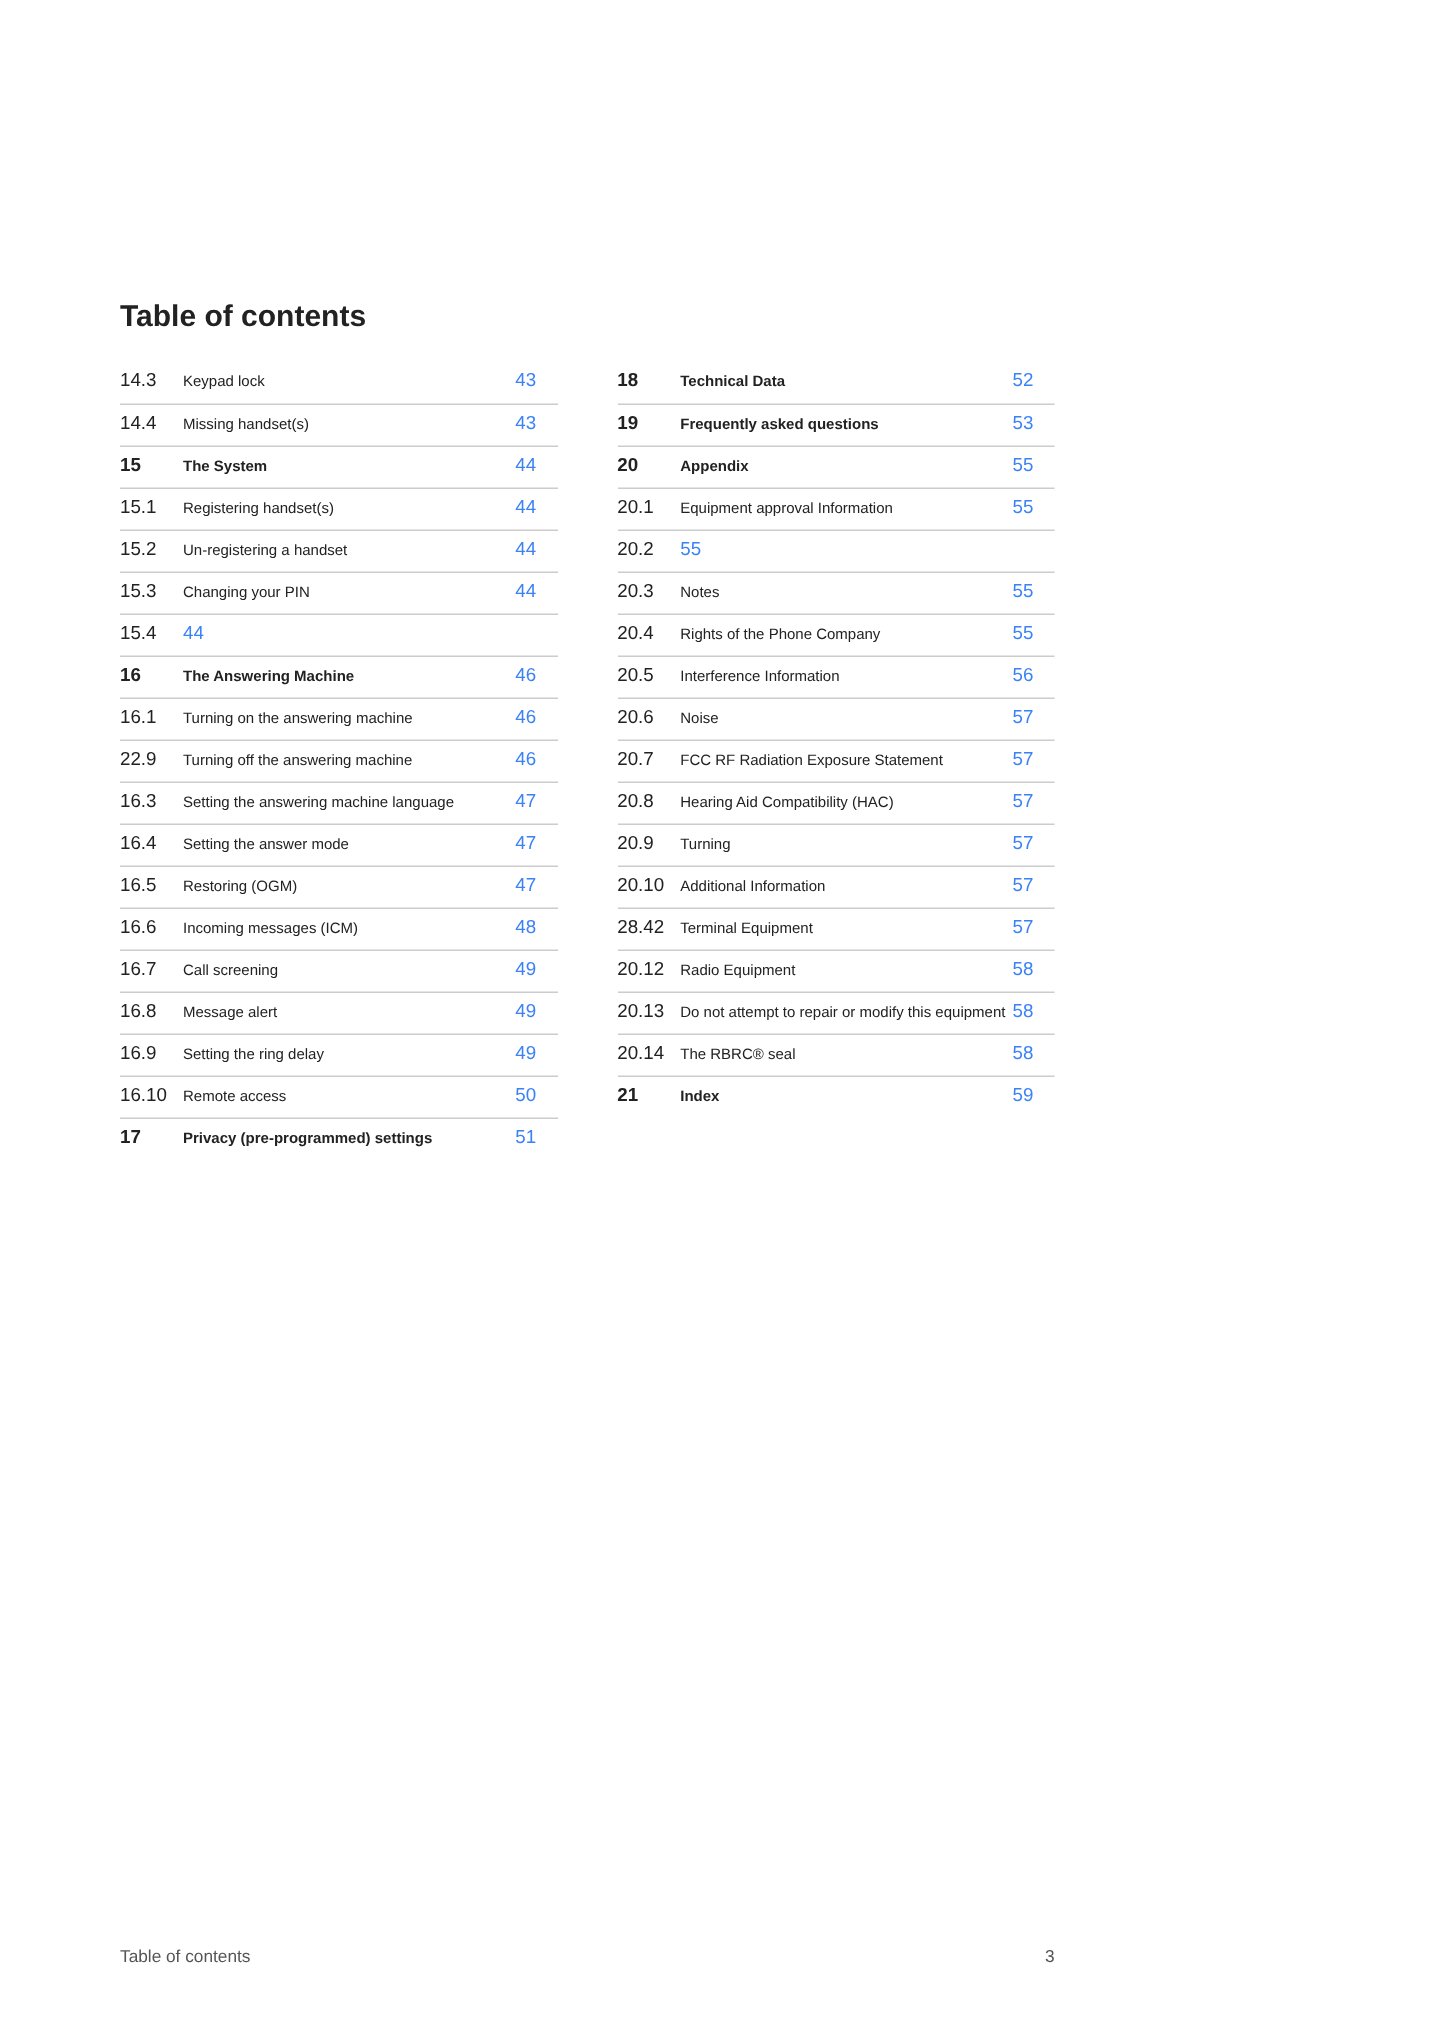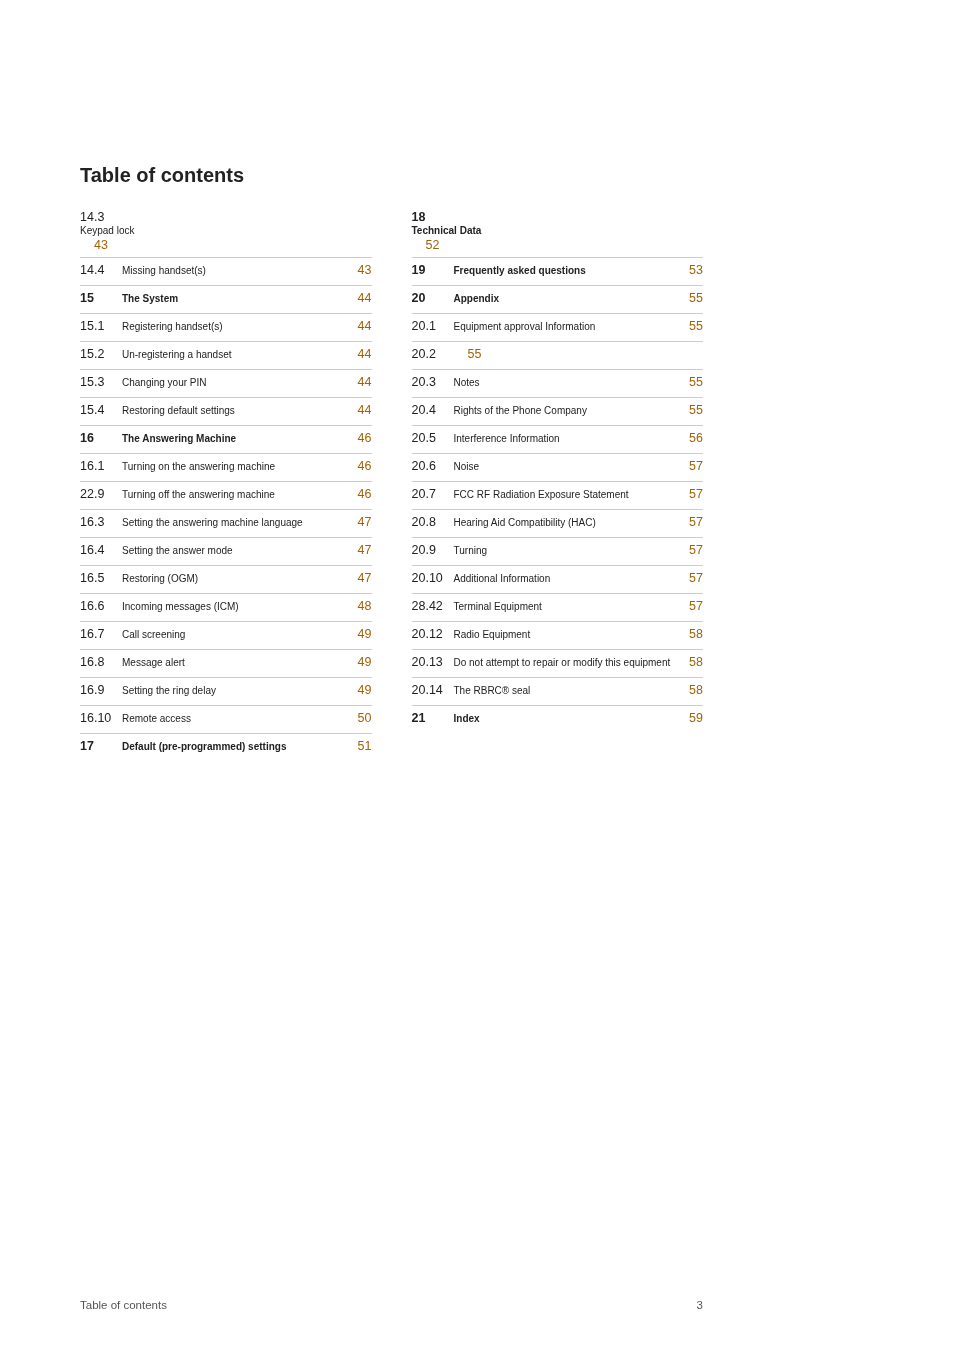--- a/index.html
+++ b/index.html
@@ -7,21 +7,21 @@
       background: #fff;
       font-family: Arial, Helvetica, sans-serif;
       font-size: 13px;
       color: #222;
       width: 954px;
       min-height: 1351px;
     }
     .page {
       width: 783px;
       min-height: 1351px;
-      padding: 24px 80px 60px 80px;
+      padding: 60px 80px 60px 80px;
       position: relative;
     }
     .toc-title {
       font-size: 20px;
       font-weight: bold;
       margin-bottom: 18px;
       margin-top: 140px;
     }
     .toc-columns {
       display: flex;
@@ -32,39 +32,37 @@
     }
     .toc-row {
       display: flex;
       align-items: baseline;
       padding: 5px 0 5px 0;
       border-top: 1px solid #ccc;
       min-height: 28px;
     }
     .toc-row:first-child {
       border-top: none;
-      flex-direction: column;
     }
     .toc-num {
       min-width: 42px;
       font-size: 12.5px;
       color: #222;
       flex-shrink: 0;
     }
     .toc-label {
       flex: 1;
       font-size: 10px;
       color: #222;
       line-height: 1.4;
     }
     .toc-page {
       min-width: 28px;
-      text-align: right;
       font-size: 12.5px;
-      color: #a16207;
+      color: #3b82f6;
       flex-shrink: 0;
     }
     .toc-row.section-header .toc-num,
     .toc-row.section-header .toc-label {
       font-weight: bold;
     }
     .toc-row.section-header .toc-page {
       font-weight: normal;
     }
     .footer {
@@ -112,21 +110,20 @@
           <span class="toc-label">Un-registering a handset</span>
           <span class="toc-page">44</span>
         </div>
         <div class="toc-row">
           <span class="toc-num">15.3</span>
           <span class="toc-label">Changing your PIN</span>
           <span class="toc-page">44</span>
         </div>
         <div class="toc-row">
           <span class="toc-num">15.4</span>
-          <span class="toc-label">Restoring default settings</span>
           <span class="toc-page">44</span>
         </div>
         <div class="toc-row section-header">
           <span class="toc-num">16</span>
           <span class="toc-label">The Answering Machine</span>
           <span class="toc-page">46</span>
         </div>
         <div class="toc-row">
           <span class="toc-num">16.1</span>
           <span class="toc-label">Turning on the answering machine</span>
@@ -172,21 +169,21 @@
           <span class="toc-label">Setting the ring delay</span>
           <span class="toc-page">49</span>
         </div>
         <div class="toc-row">
           <span class="toc-num">16.10</span>
           <span class="toc-label">Remote access</span>
           <span class="toc-page">50</span>
         </div>
         <div class="toc-row section-header">
           <span class="toc-num">17</span>
-          <span class="toc-label">Default (pre-programmed) settings</span>
+          <span class="toc-label">Privacy (pre-programmed) settings</span>
           <span class="toc-page">51</span>
         </div>
       </div>
 
     <div class="toc-col" id="right-col">
         <div class="toc-row section-header">
           <span class="toc-num">18</span>
           <span class="toc-label">Technical Data</span>
           <span class="toc-page">52</span>
         </div>

